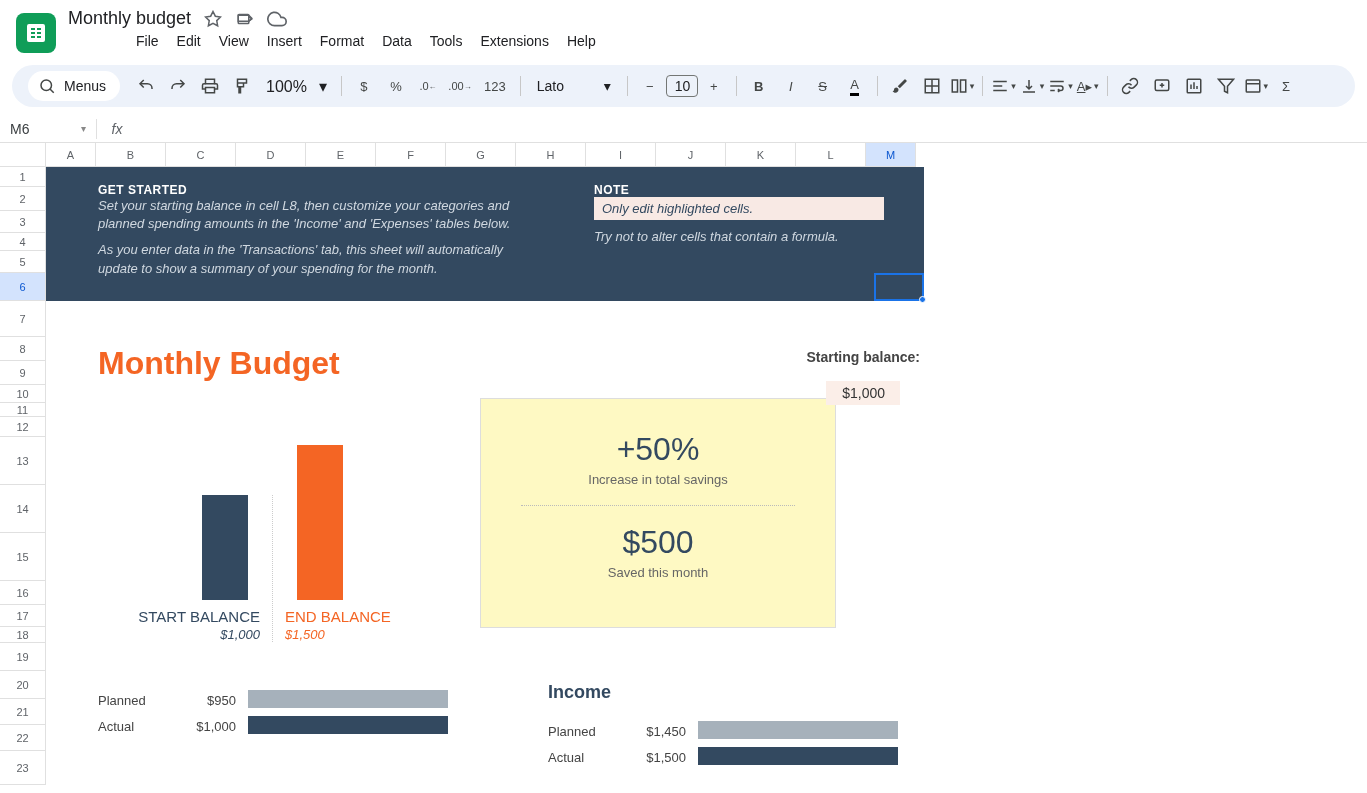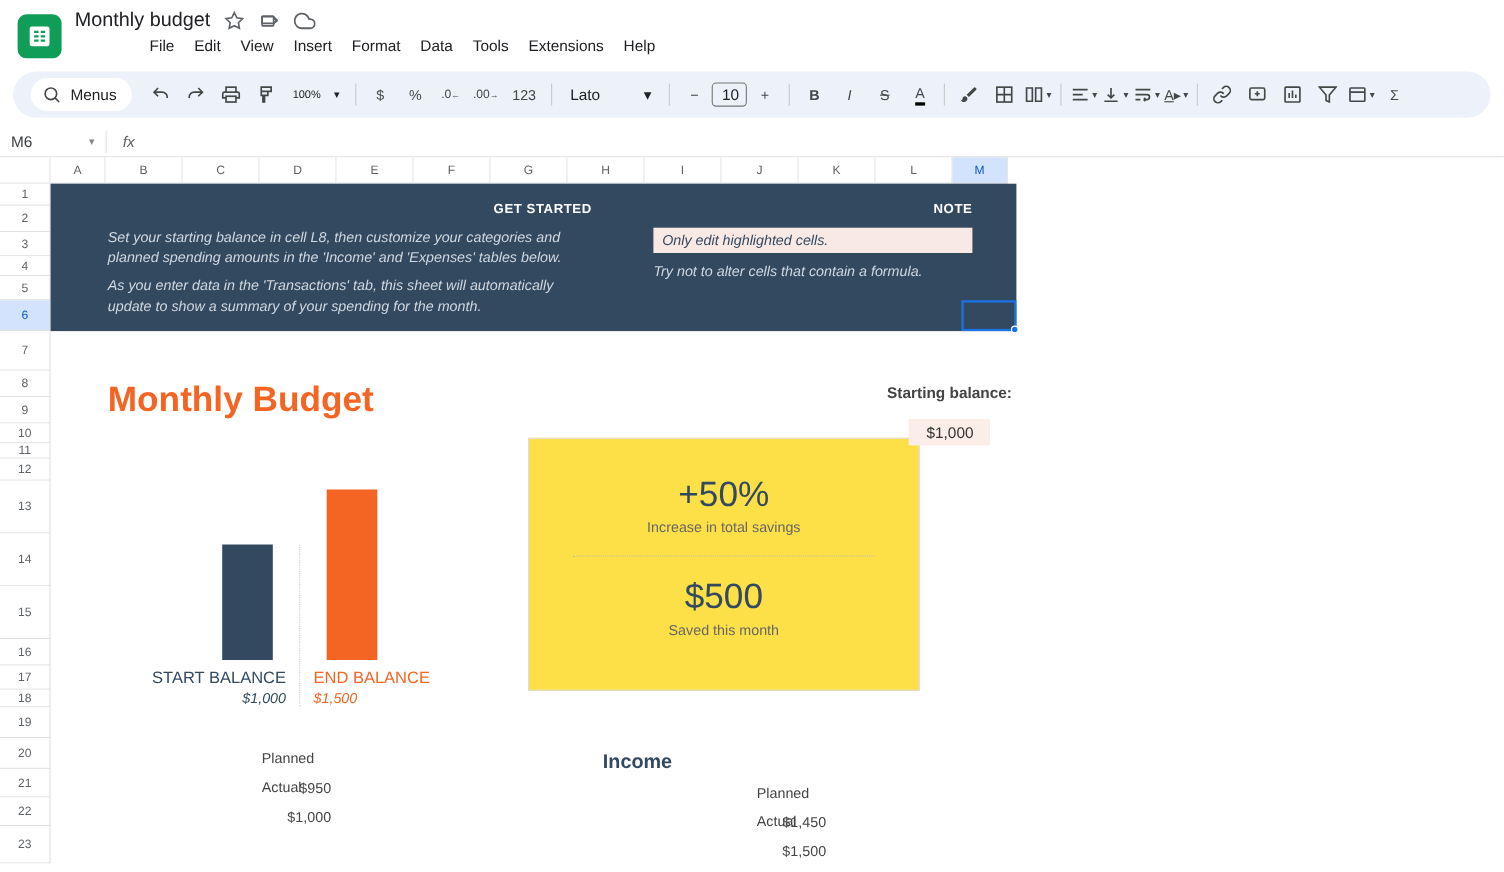--- a/index.html
+++ b/index.html
@@ -15,21 +15,21 @@
 
 
 .menubar { display: flex; gap: 2px; padding: 0 20px 4px 64px; font-size: 14px; }
 .menubar div { padding: 4px 8px; cursor: pointer; border-radius: 4px; }
 
 
 .toolbar { display: flex; align-items: center; gap: 4px; padding: 6px 16px; background: #edf2fa; border-radius: 24px; margin: 0 12px 8px 12px; }
 .search-menu { display: flex; align-items: center; gap: 8px; background: #fff; border-radius: 20px; padding: 6px 14px 6px 10px; margin-right: 8px; }
 .tb-btn { width: 28px; height: 28px; display: flex; align-items: center; justify-content: center; border-radius: 4px; cursor: pointer; color: #444746; font-size: 13px; }
 .tb-sep { width: 1px; height: 20px; background: #c7c7c7; margin: 0 4px; }
-.zoom-ctrl { display: flex; align-items: center; gap: 4px; font-size: 10px; padding: 0 6px; }
+.zoom-ctrl { display: flex; align-items: flex-end; gap: 4px; font-size: 16px; padding: 0 6px; }
 .font-select { display: flex; align-items: center; justify-content: space-between; width: 90px; padding: 4px 8px; font-size: 14px; }
 .font-size-ctrl { display: flex; align-items: center; gap: 2px; }
 .font-size-box { border: 1px solid #747775; border-radius: 4px; padding: 2px 8px; font-size: 14px; width: 32px; text-align: center; }
 .text-color { border-bottom: 3px solid #000; padding-bottom: 1px; }
 
 
 .formula-row { display: flex; align-items: center; border-bottom: 1px solid #e0e0e0; height: 28px; }
 .name-box { width: 96px; display: flex; align-items: center; justify-content: space-between; padding: 0 10px; font-size: 14px; color: #3c4043; }
 .fx-icon { width: 28px; text-align: center; font-style: italic; color: #5f6368; margin-left: 6px; }
 .formula-input { flex: 1; }
@@ -43,21 +43,21 @@
 .grid-body { display: flex; }
 .row-headers { width: 46px; }
 .row-h { border-right: 1px solid #e0e0e0; border-bottom: 1px solid #e0e0e0; display: flex; align-items: center; justify-content: center; font-size: 11px; color: #5f6368; background: #fff; }
 .row-h.sel { background: #d3e3fd; color: #0b57d0; }
 .cells { position: relative; flex: 1; }
 
 
 .banner { position: absolute; left: 0; top: 0; width: 878px; height: 134px; background: #334960; color: #fff; padding: 16px 0 0 52px; }
 .banner-left { width: 440px; float: left; }
 .banner-right { width: 290px; float: left; margin-left: 56px; }
-.banner h4 { font-size: 12px; font-weight: bold; letter-spacing: 0.5px; margin-bottom: 10px; text-align: right; }
+.banner h4 { font-size: 12px; font-weight: bold; letter-spacing: 0.5px; margin-bottom: 0; }
 .banner p { font-size: 13px; line-height: 1.4; margin-bottom: 8px; font-style: italic; color: #d0d8e0; }
 .note-box { background: #f8e9e4; color: #334960; font-style: italic; font-size: 13px; padding: 4px 8px; margin-bottom: 8px; }
 
 
 .content { position: absolute; left: 0; top: 134px; width: 878px; }
 .main-title { font-size: 32px; color: #f46524; font-weight: bold; padding: 44px 0 0 52px; }
 .starting-bal { position: absolute; top: 48px; right: 4px; display: flex; align-items: center; gap: 16px; flex-direction: column; }
 .starting-bal-label { font-size: 14px; color: #444; font-weight: bold; }
 .starting-bal-val { background: #fbeee8; padding: 4px 16px; font-size: 14px; color: #333; width: 74px; text-align: right; }
 
@@ -70,30 +70,30 @@
 .bar { width: 46px; margin: 0 auto; }
 .bar.navy { background: #334960; height: 105px; margin-left: auto; margin-right: 12px; }
 .bar.orange { background: #f46524; height: 155px; margin-right: auto; margin-left: 12px; }
 .bar-label { font-size: 15px; font-weight: normal; margin-top: 8px; }
 .bar-label.navy-t { color: #334960; }
 .bar-label.orange-t { color: #f46524; }
 .bar-value { font-size: 13px; font-style: italic; margin-top: 2px; }
 .bar-value.navy-t { color: #334960; }
 .bar-value.orange-t { color: #f46524; }
 
-.summary-box { width: 356px; background: #fde047; border: 1px solid #ddd; text-align: center; padding: 32px 20px; height: 230px; margin-top: -24px; }
+.summary-box { width: 356px; background: #fef9c3; border: 1px solid #ddd; text-align: center; padding: 32px 20px; height: 230px; margin-top: -24px; }
 .summary-big { font-size: 32px; color: #334960; }
 .summary-sub { font-size: 13px; color: #666; margin-top: 4px; }
 .summary-divider { border-top: 1px dotted #bbb; margin: 18px 20px; }
 
 
 .tables-row { display: flex; padding: 40px 0 0 52px; gap: 100px; }
 .mini-table { width: 350px; }
 .mini-table h3 { font-size: 18px; font-weight: bold; color: #334960; margin-bottom: 10px; }
-.mini-row { display: flex; align-items: center; height: 26px; gap: 12px; flex-direction: column; }
+.mini-row { display: flex; align-items: flex-end; height: 26px; gap: 12px; }
 .mini-row .lbl { width: 70px; font-size: 13px; color: #444; }
 .mini-row .val { width: 56px; text-align: right; font-size: 13px; color: #444; }
 .mini-bar { flex: 1; height: 18px; }
 .mini-bar.gray { background: #a6b1bb; }
 .mini-bar.navy { background: #334960; }
 
 
 .sel-cell { position: absolute; border: 2px solid #1a73e8; }
 .sel-handle { position: absolute; right: -4px; bottom: -4px; width: 7px; height: 7px; background: #1a73e8; border-radius: 50%; border:1px solid white; }
 </style>

